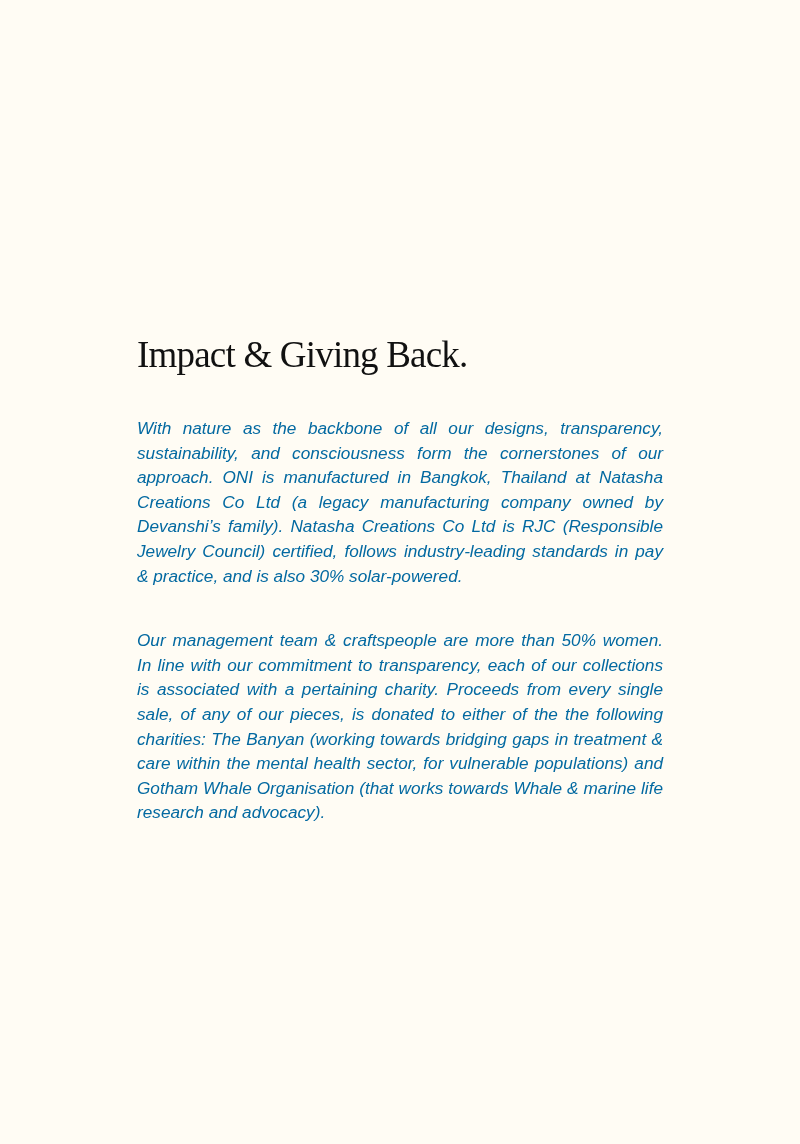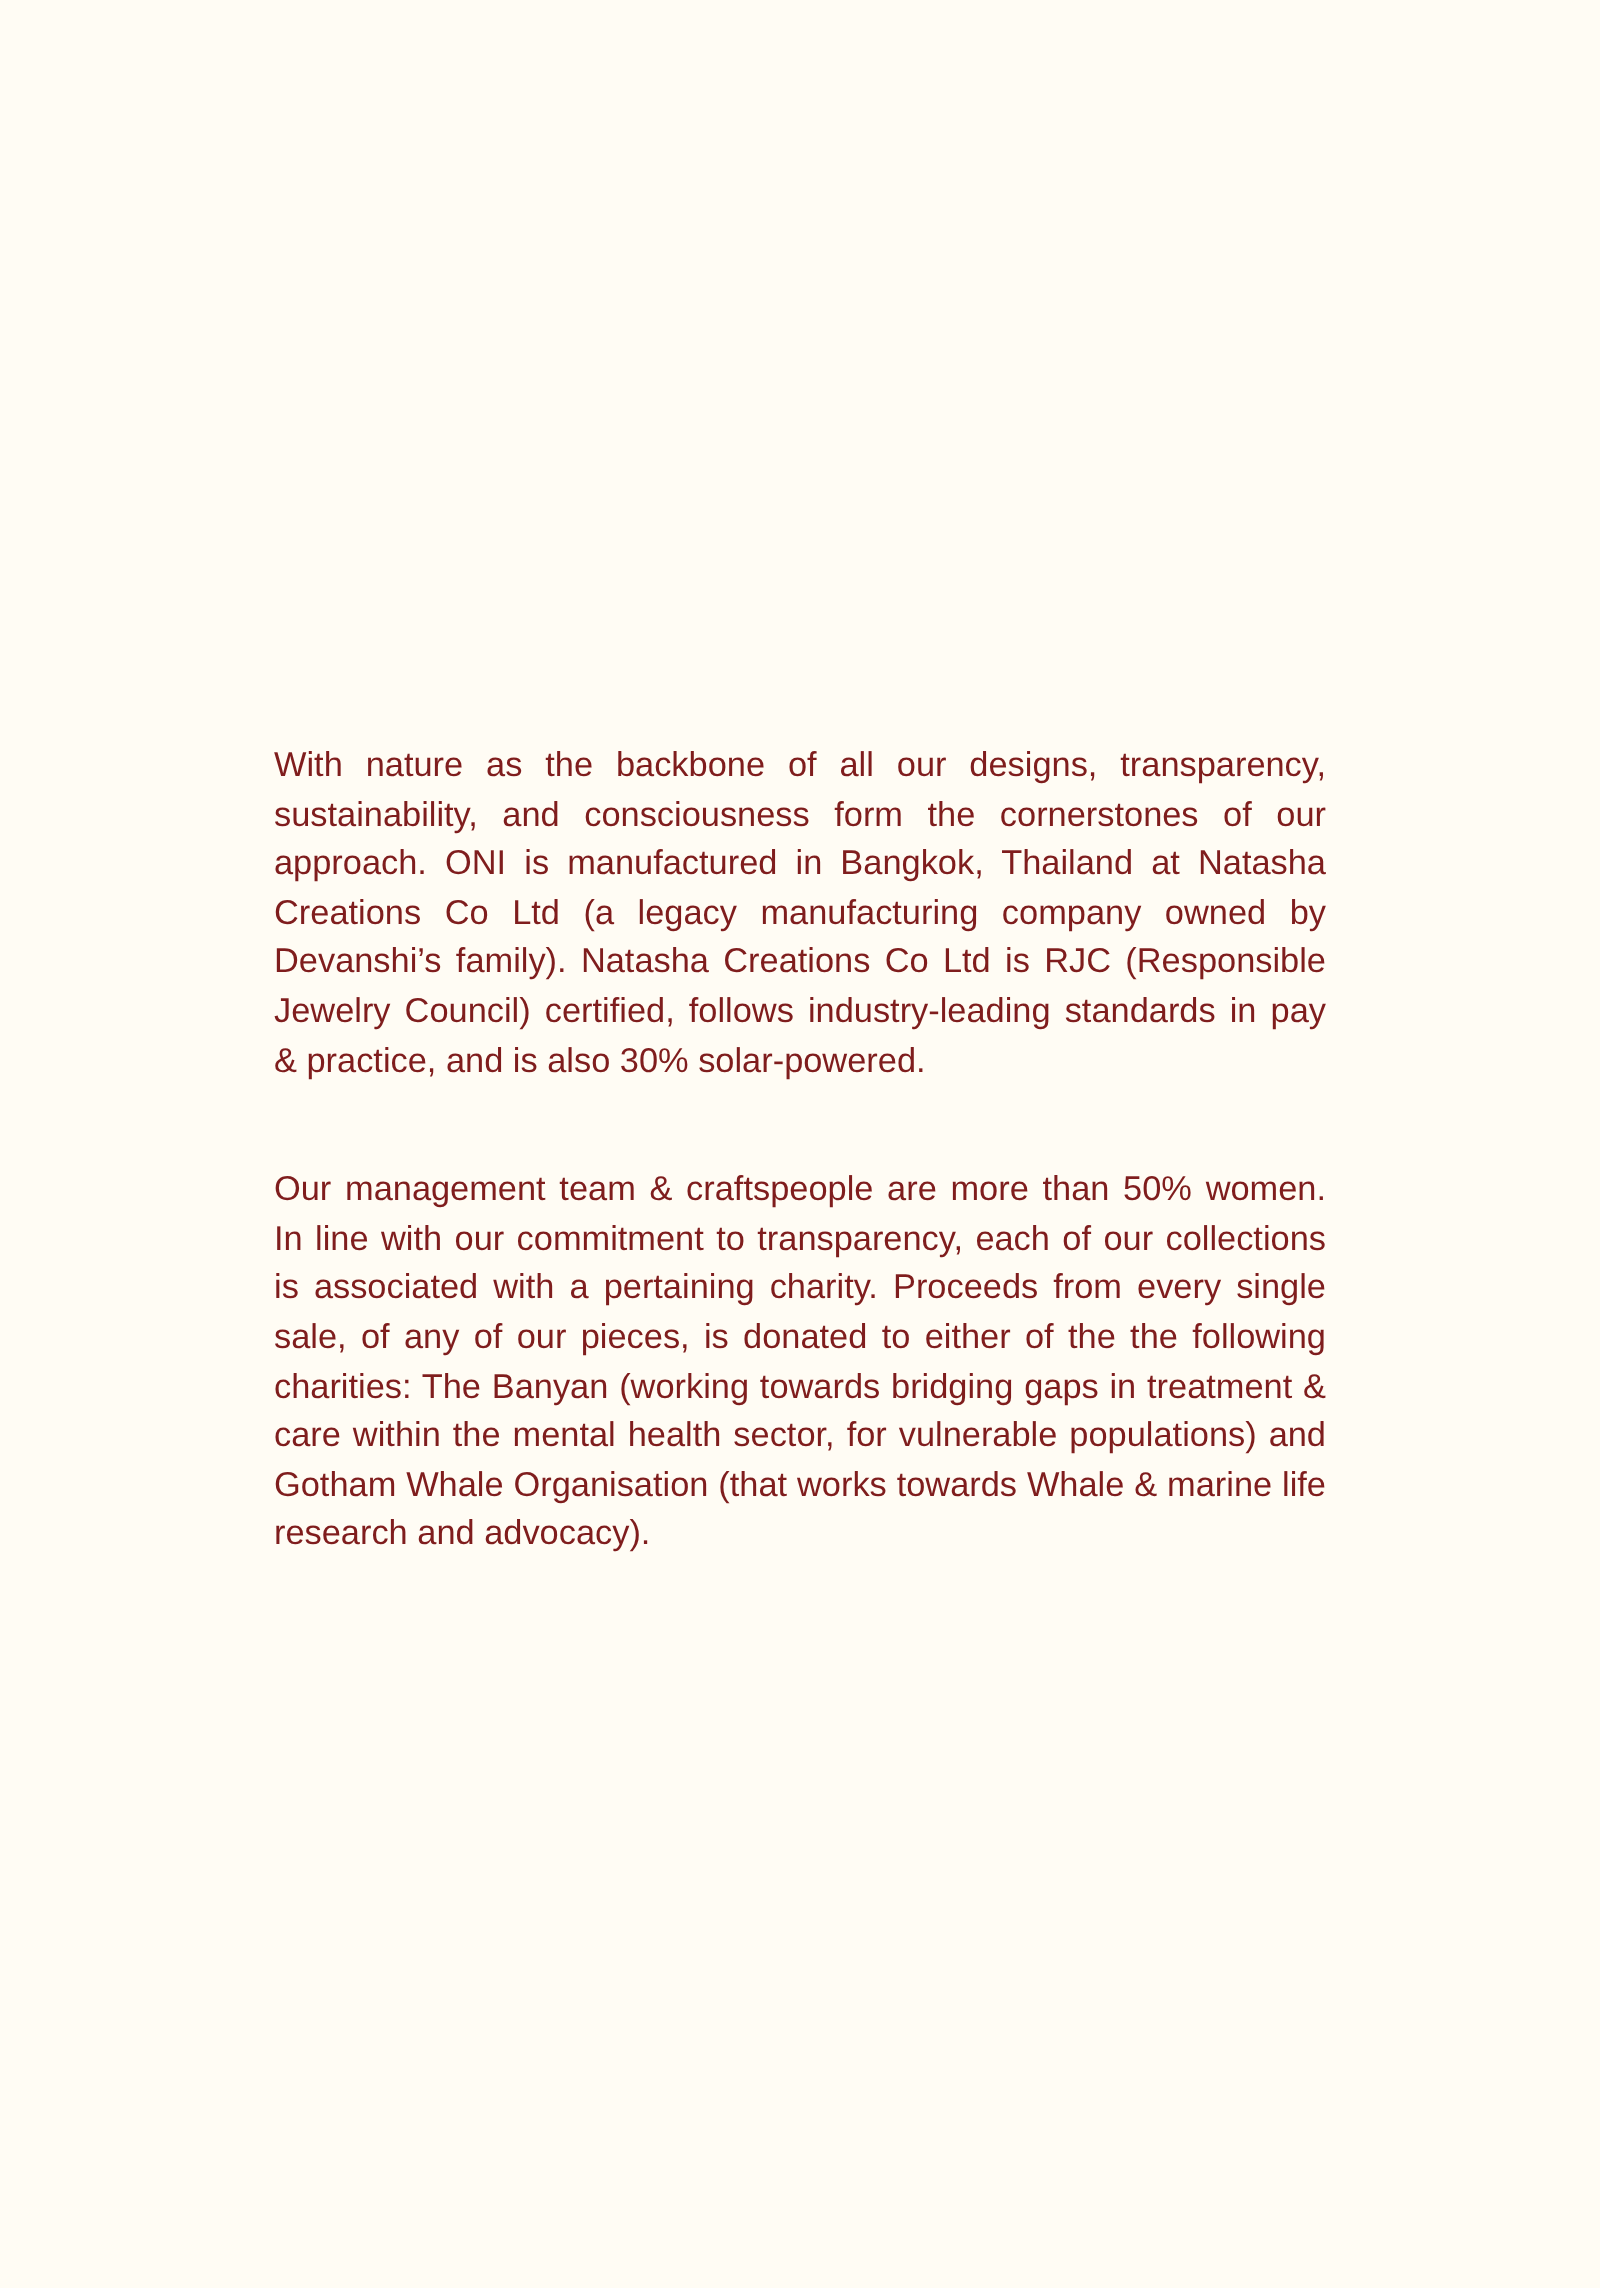--- a/index.html
+++ b/index.html
@@ -29,28 +29,30 @@
       line-height: 46px;
       color: #111;
     }
     .body-text {
       font-family: "Liberation Sans", "DejaVu Sans", sans-serif;
       font-size: 17.2px;
       line-height: 24.6px;
       text-align: justify;
       text-align-last: left;
       margin: 0;
-      color: #7f1d1d;
+      color: #0369a1;
+      font-style: italic;
     }
     .para-1 {
       margin-top: 38px;
     }
     .para-2 {
       margin-top: 40px;
     }
   </style>
 </head>
 <body>
 
 <div class="page">
+  <h1 class="title">Impact &amp; Giving Back.</h1>
   <p class="body-text para-1">With nature as the backbone of all our designs, transparency, sustainability, and consciousness form the cornerstones of our approach. ONI is manufactured in Bangkok, Thailand at Natasha Creations Co Ltd (a legacy manufacturing company owned by Devanshi’s family). Natasha Creations Co Ltd is RJC (Responsible Jewelry Council) certified, follows industry-leading standards in pay &amp; practice, and is also 30% solar-powered.</p>
   <p class="body-text para-2">Our management team &amp; craftspeople are more than 50% women. In line with our commitment to transparency, each of our collections is associated with a pertaining charity. Proceeds from every single sale, of any of our pieces, is donated to either of the the following charities: The Banyan (working towards bridging gaps in treatment &amp; care within the mental health sector, for vulnerable populations) and Gotham Whale Organisation (that works towards Whale &amp; marine life research and advocacy).</p>
 </div>
 
 </body></html>

